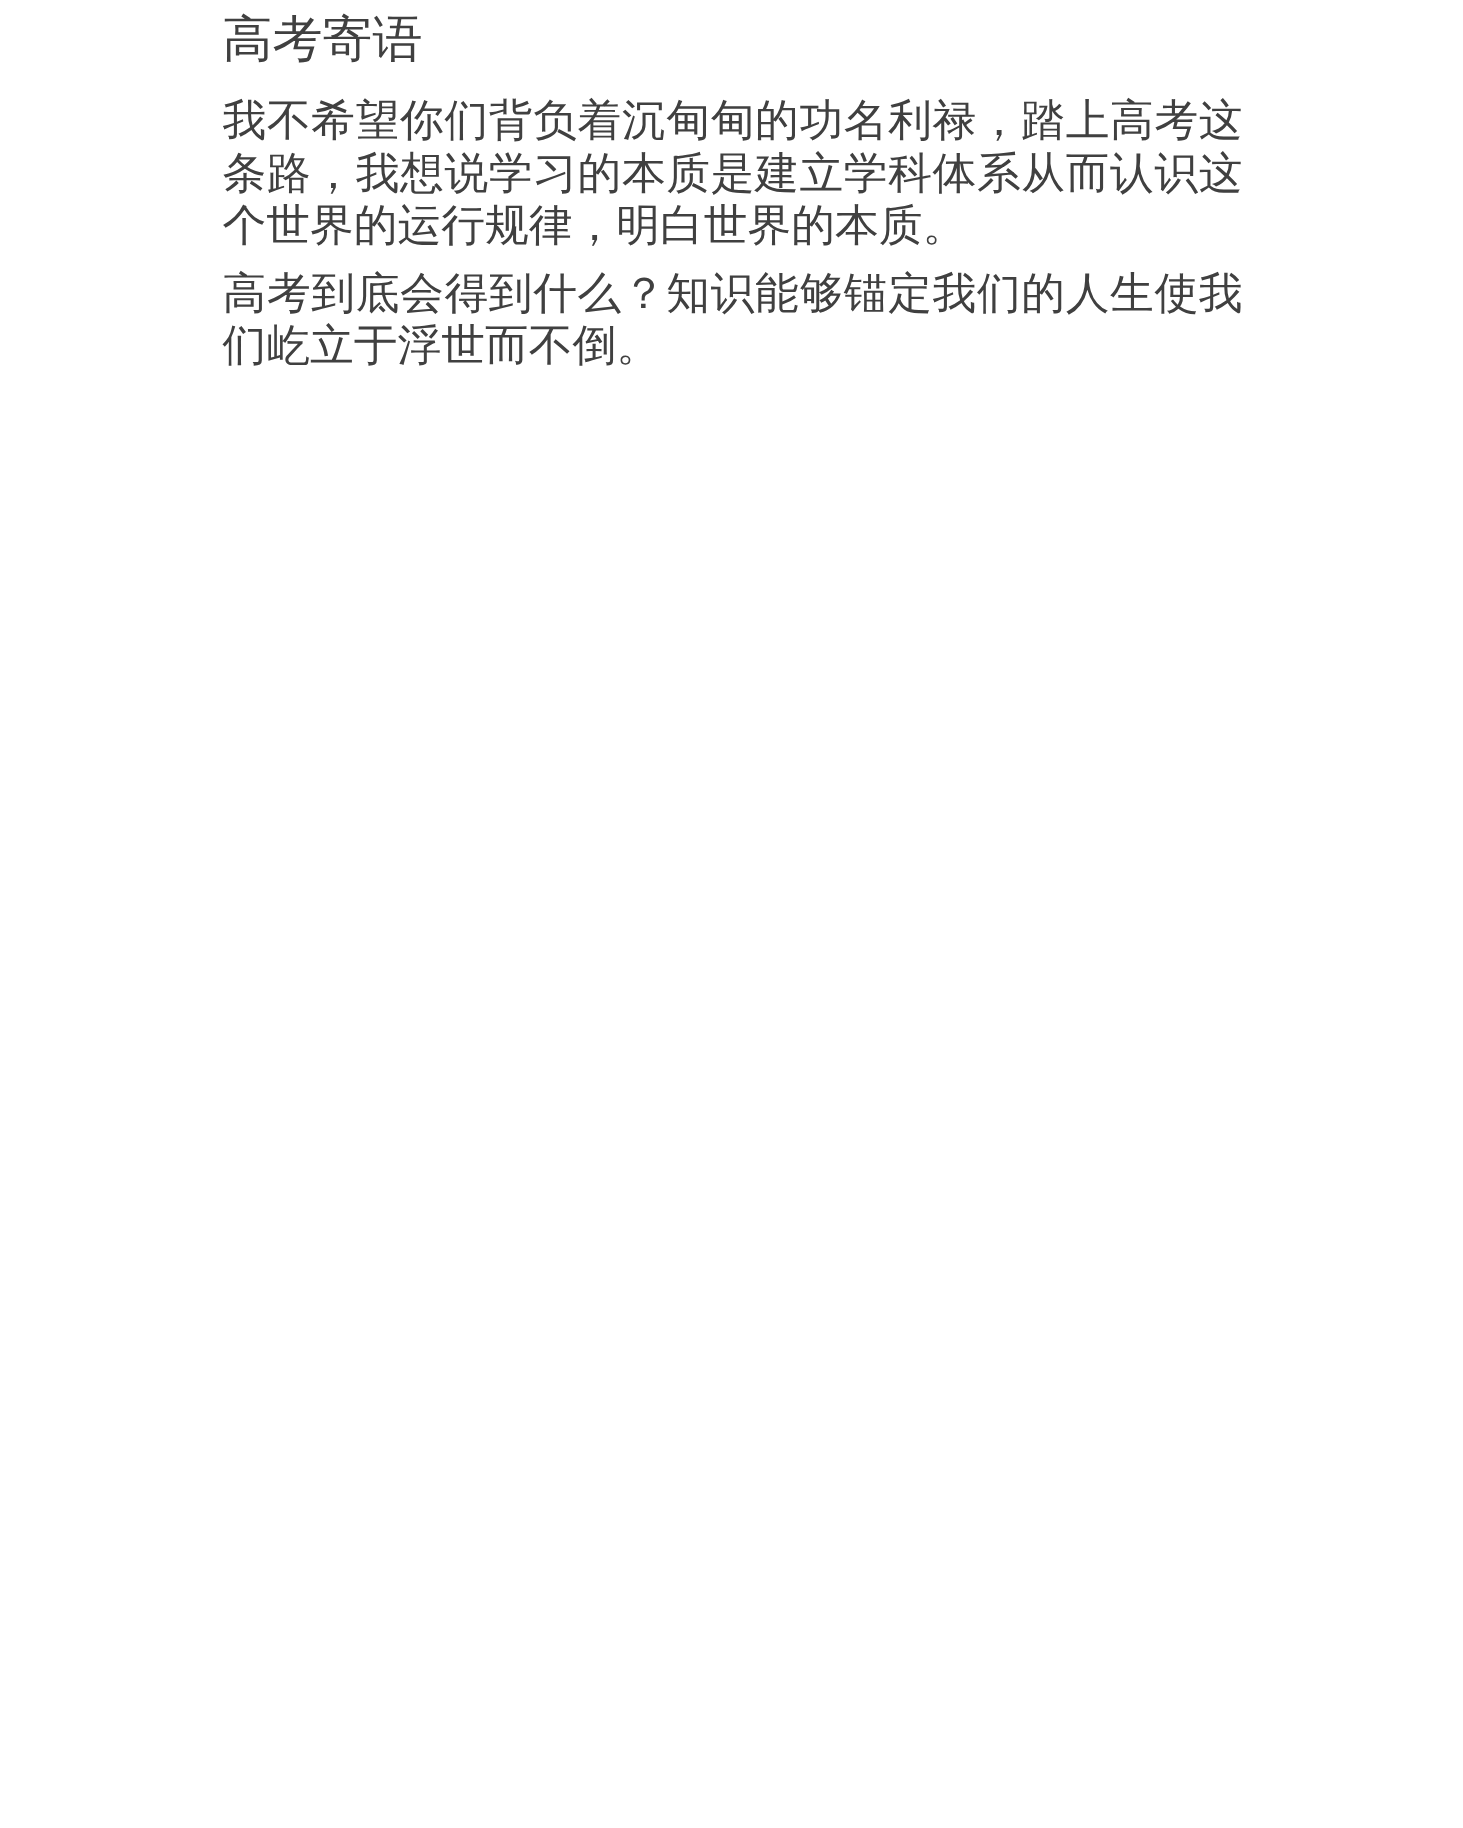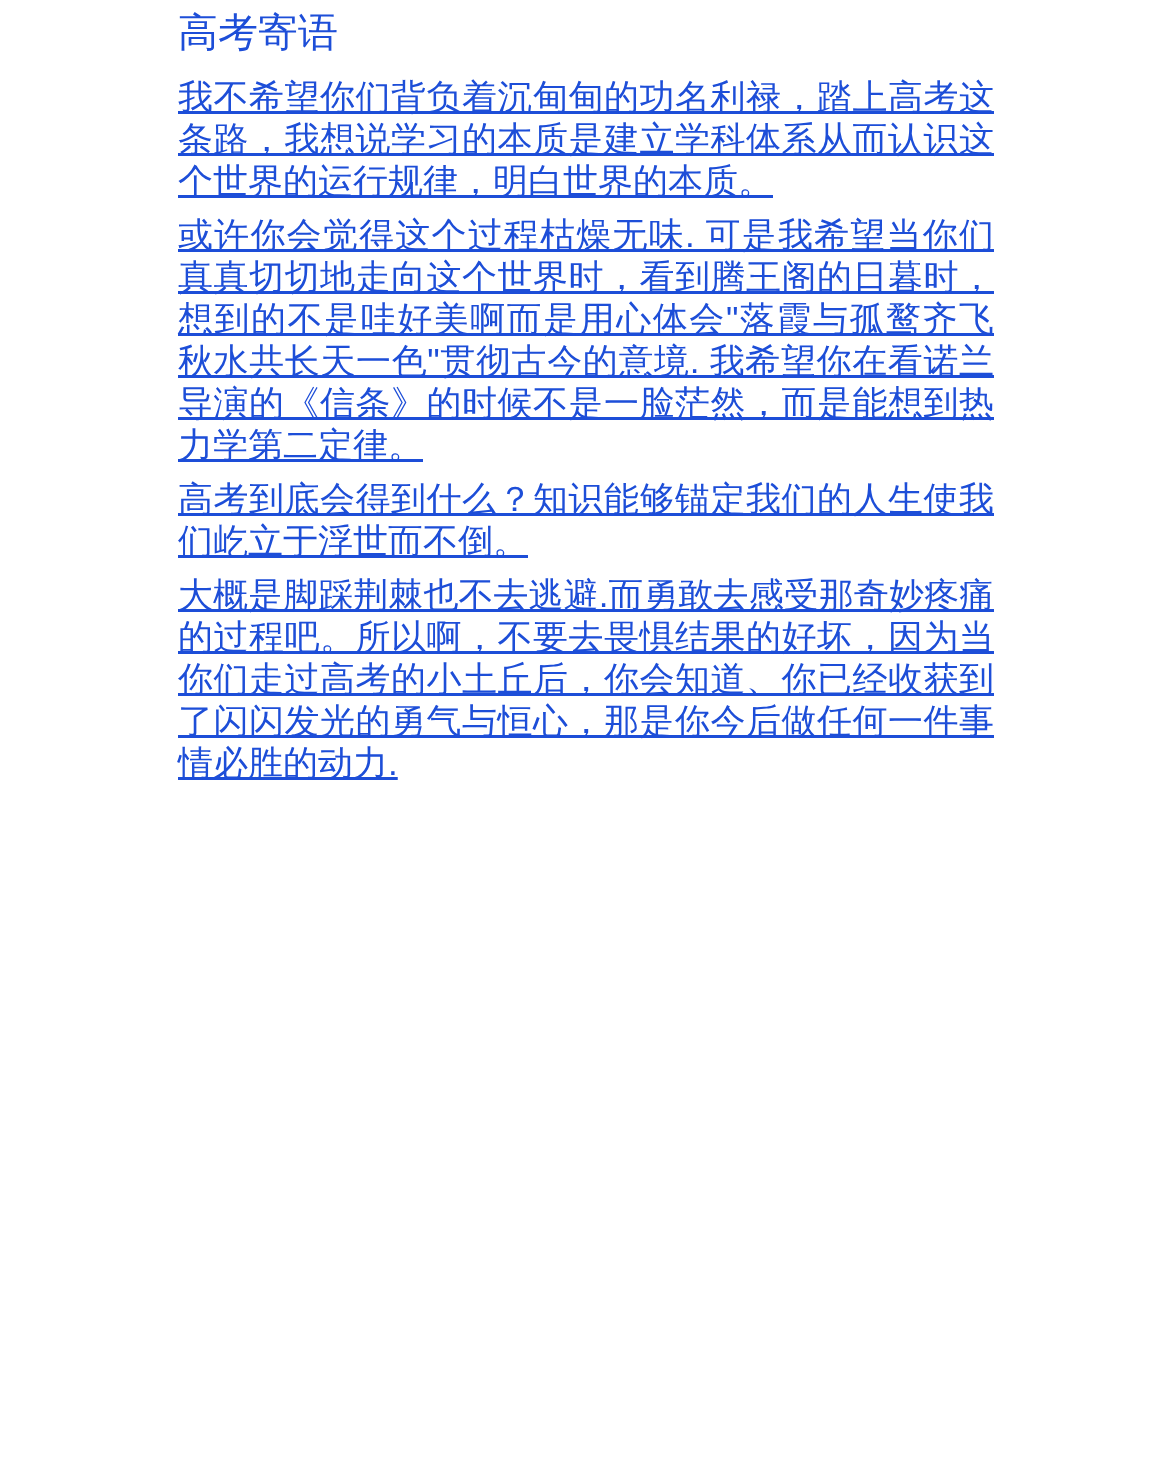--- a/index.html
+++ b/index.html
@@ -10,54 +10,51 @@
     width: 1170px;
     height: 1462px;
     background: #ffffff;
     overflow: hidden;
   }
   .doc {
     box-sizing: border-box;
     width: 1170px;
     height: 1462px;
     padding: 8px 176px 0 178px;
-    color: #1d4ed8;
+    color: #404040;
     font-family: "Liberation Sans", "DejaVu Sans", sans-serif;
   }
   .doc-title {
     font-size: 40px;
     line-height: 48px;
     font-weight: 400;
     margin: 0 0 20px 0;
     text-align: left;
   }
   .para {
     font-size: 35px;
     line-height: 42px;
     margin: 0 0 12px 0;
     text-align: justify;
     word-break: normal;
     overflow-wrap: break-word;
-    text-decoration: underline;
   }
   
   .latin-serif {
     font-family: "Liberation Serif", "DejaVu Serif", sans-serif;
   }
 </style>
 </head>
 <body>
 
 <main class="doc">
   <h1 class="doc-title">高考寄语</h1>
 
   <p class="para">我不希望你们背负着沉甸甸的功名利禄，踏上高考这条路，我想说学习的本质是建立学科体系从而认识这个世界的运行规律，明白世界的本质。</p>
 
-  <p class="para">或许你会觉得这个过程枯燥无味. 可是我希望当你们真真切切地走向这个世界时，看到腾王阁的日暮时，想到的不是哇好美啊而是用心体会"落霞与孤鹜齐飞秋水共长天一色"贯彻古今的意境. 我希望你在看诺兰导演的《信条》的时候不是一脸茫然，而是能想到热力学第二定律。</p>
 
 
 
   <p class="para">高考到底会得到什么？知识能够锚定我们的人生使我们屹立于浮世而不倒。</p>
 
-  <p class="para">大概是脚踩荆棘也不去逃避.而勇敢去感受那奇妙疼痛的过程吧。所以啊，不要去畏惧结果的好坏，因为当你们走过高考的小土丘后，你会知道、你已经收获到了闪闪发光的勇气与恒心，那是你今后做任何一件事情必胜的动力.</p>
 
 
 </main>
 
 </body></html>

